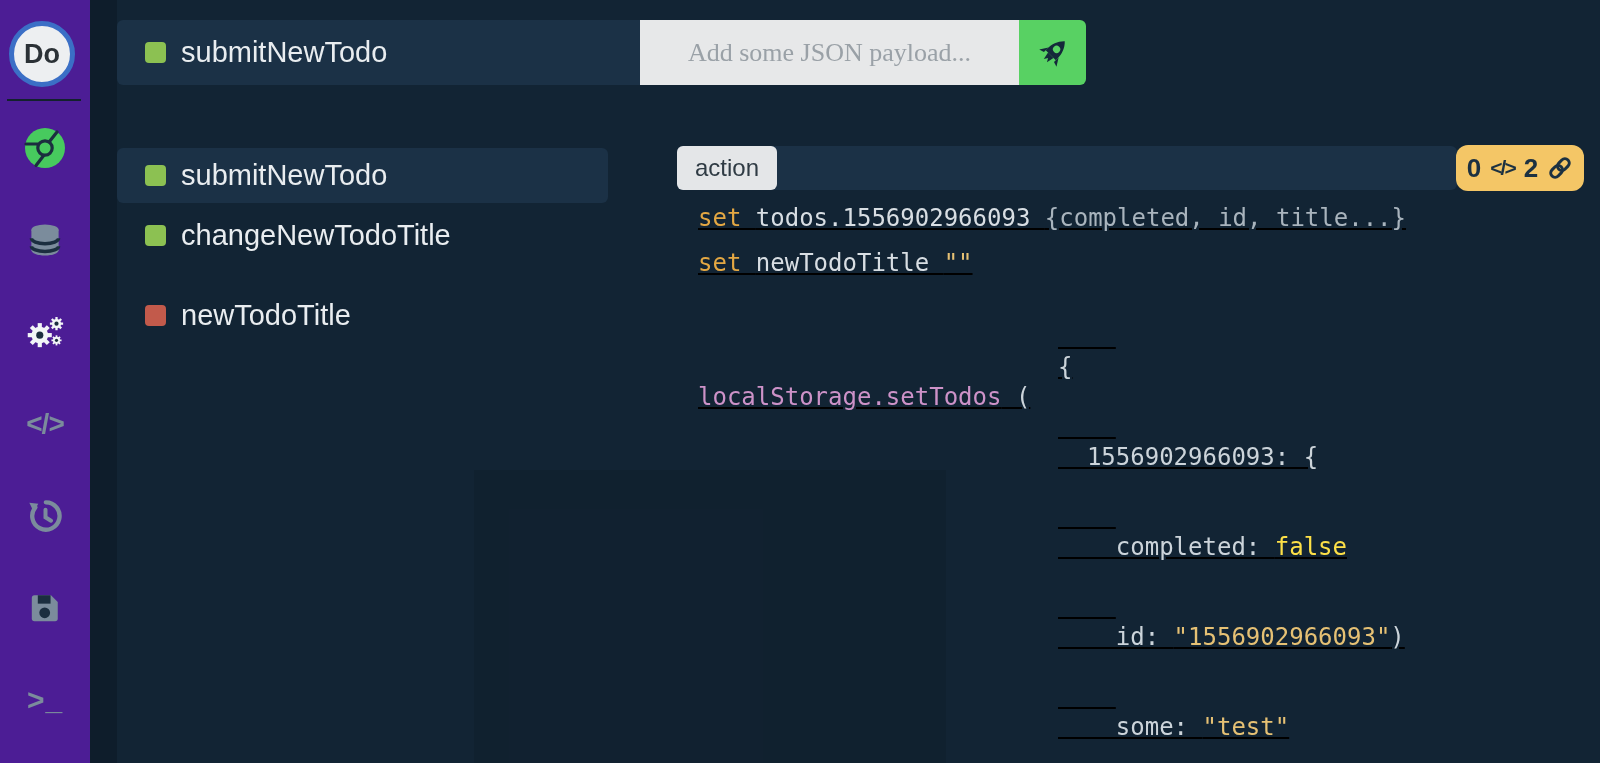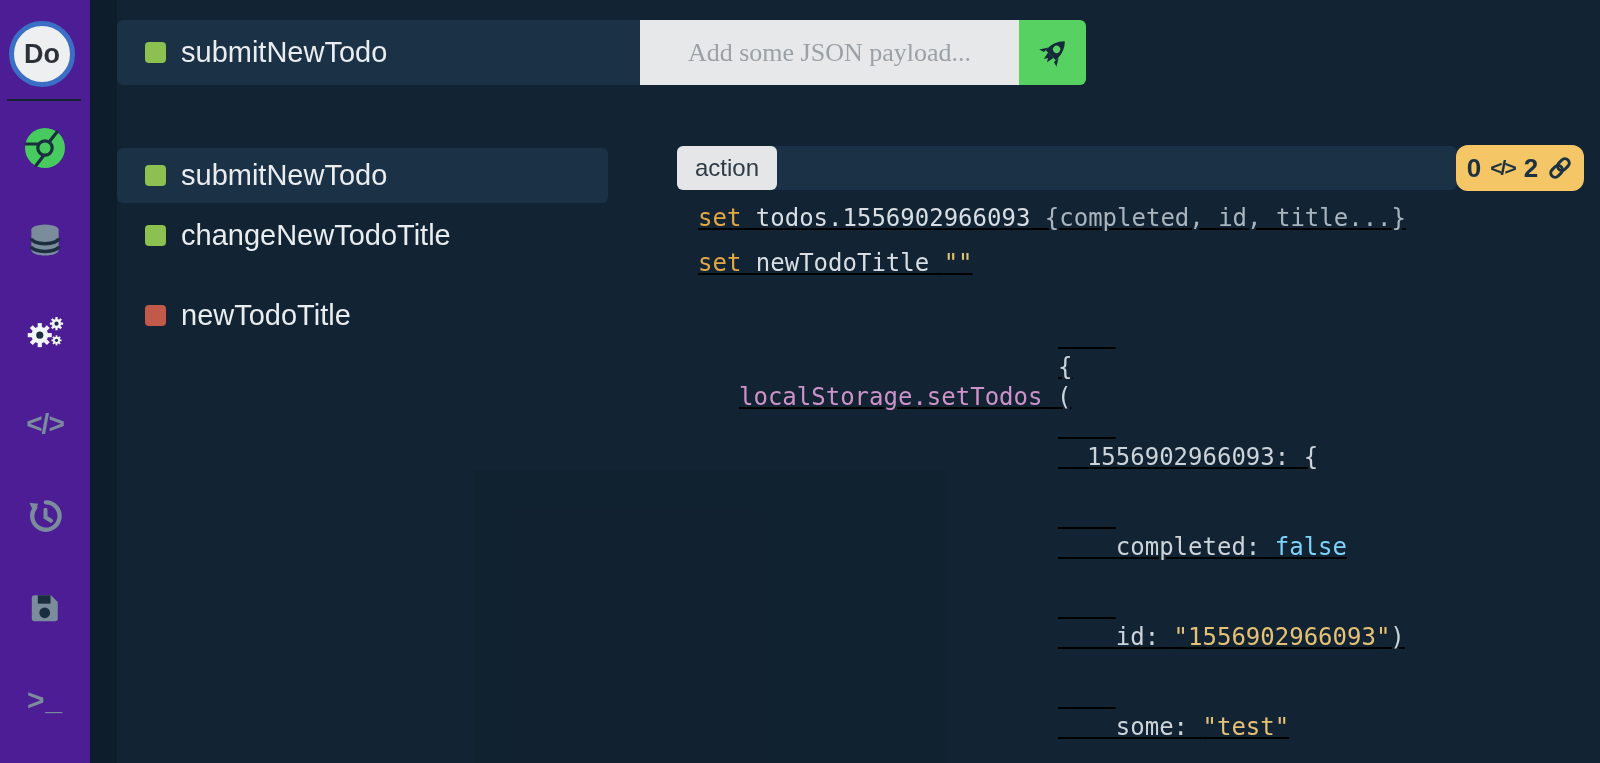--- a/index.html
+++ b/index.html
@@ -50,27 +50,27 @@
   .stats-badge{position:absolute;left:1456px;top:145px;width:128px;height:46px;
                background:#f4c666;border-radius:12px;display:flex;align-items:center;
                justify-content:center;gap:9px;color:#1c3141;font-weight:700;font-size:26px;
                cursor:pointer;}
   .badge-glyph{font-size:21px;font-weight:700;letter-spacing:-2px;}
 
   
   .code{font-family:"DejaVu Sans Mono","Liberation Mono",monospace;font-size:24px;
         line-height:30px;white-space:pre;text-decoration:underline;}
   .mutation-row{position:absolute;left:698px;}
-  .effect-label{position:absolute;left:698px;top:382px;margin-left:41px;}
+  .effect-label{position:absolute;left:698px;top:382px;}
   .effect-json{position:absolute;left:1058px;top:292px;}
   .tok-kw{color:#e4a843;}
   .tok-id{color:#d8dee3;}
   .tok-dim{color:#a9b4bd;}
   .tok-yellow{color:#e6c174;}
-  .tok-blue{color:#7dd3fc;}
+  .tok-blue{color:#fde047;}
   .tok-pink{color:#cd92c8;}
   .tok-gray{color:#ccd4da;}
 
   .shadow-region{position:absolute;left:474px;top:470px;width:472px;height:293px;
                  background:rgba(0,0,0,0.08);}
 </style>
 </head>
 <body>
 
 <div class="app">

